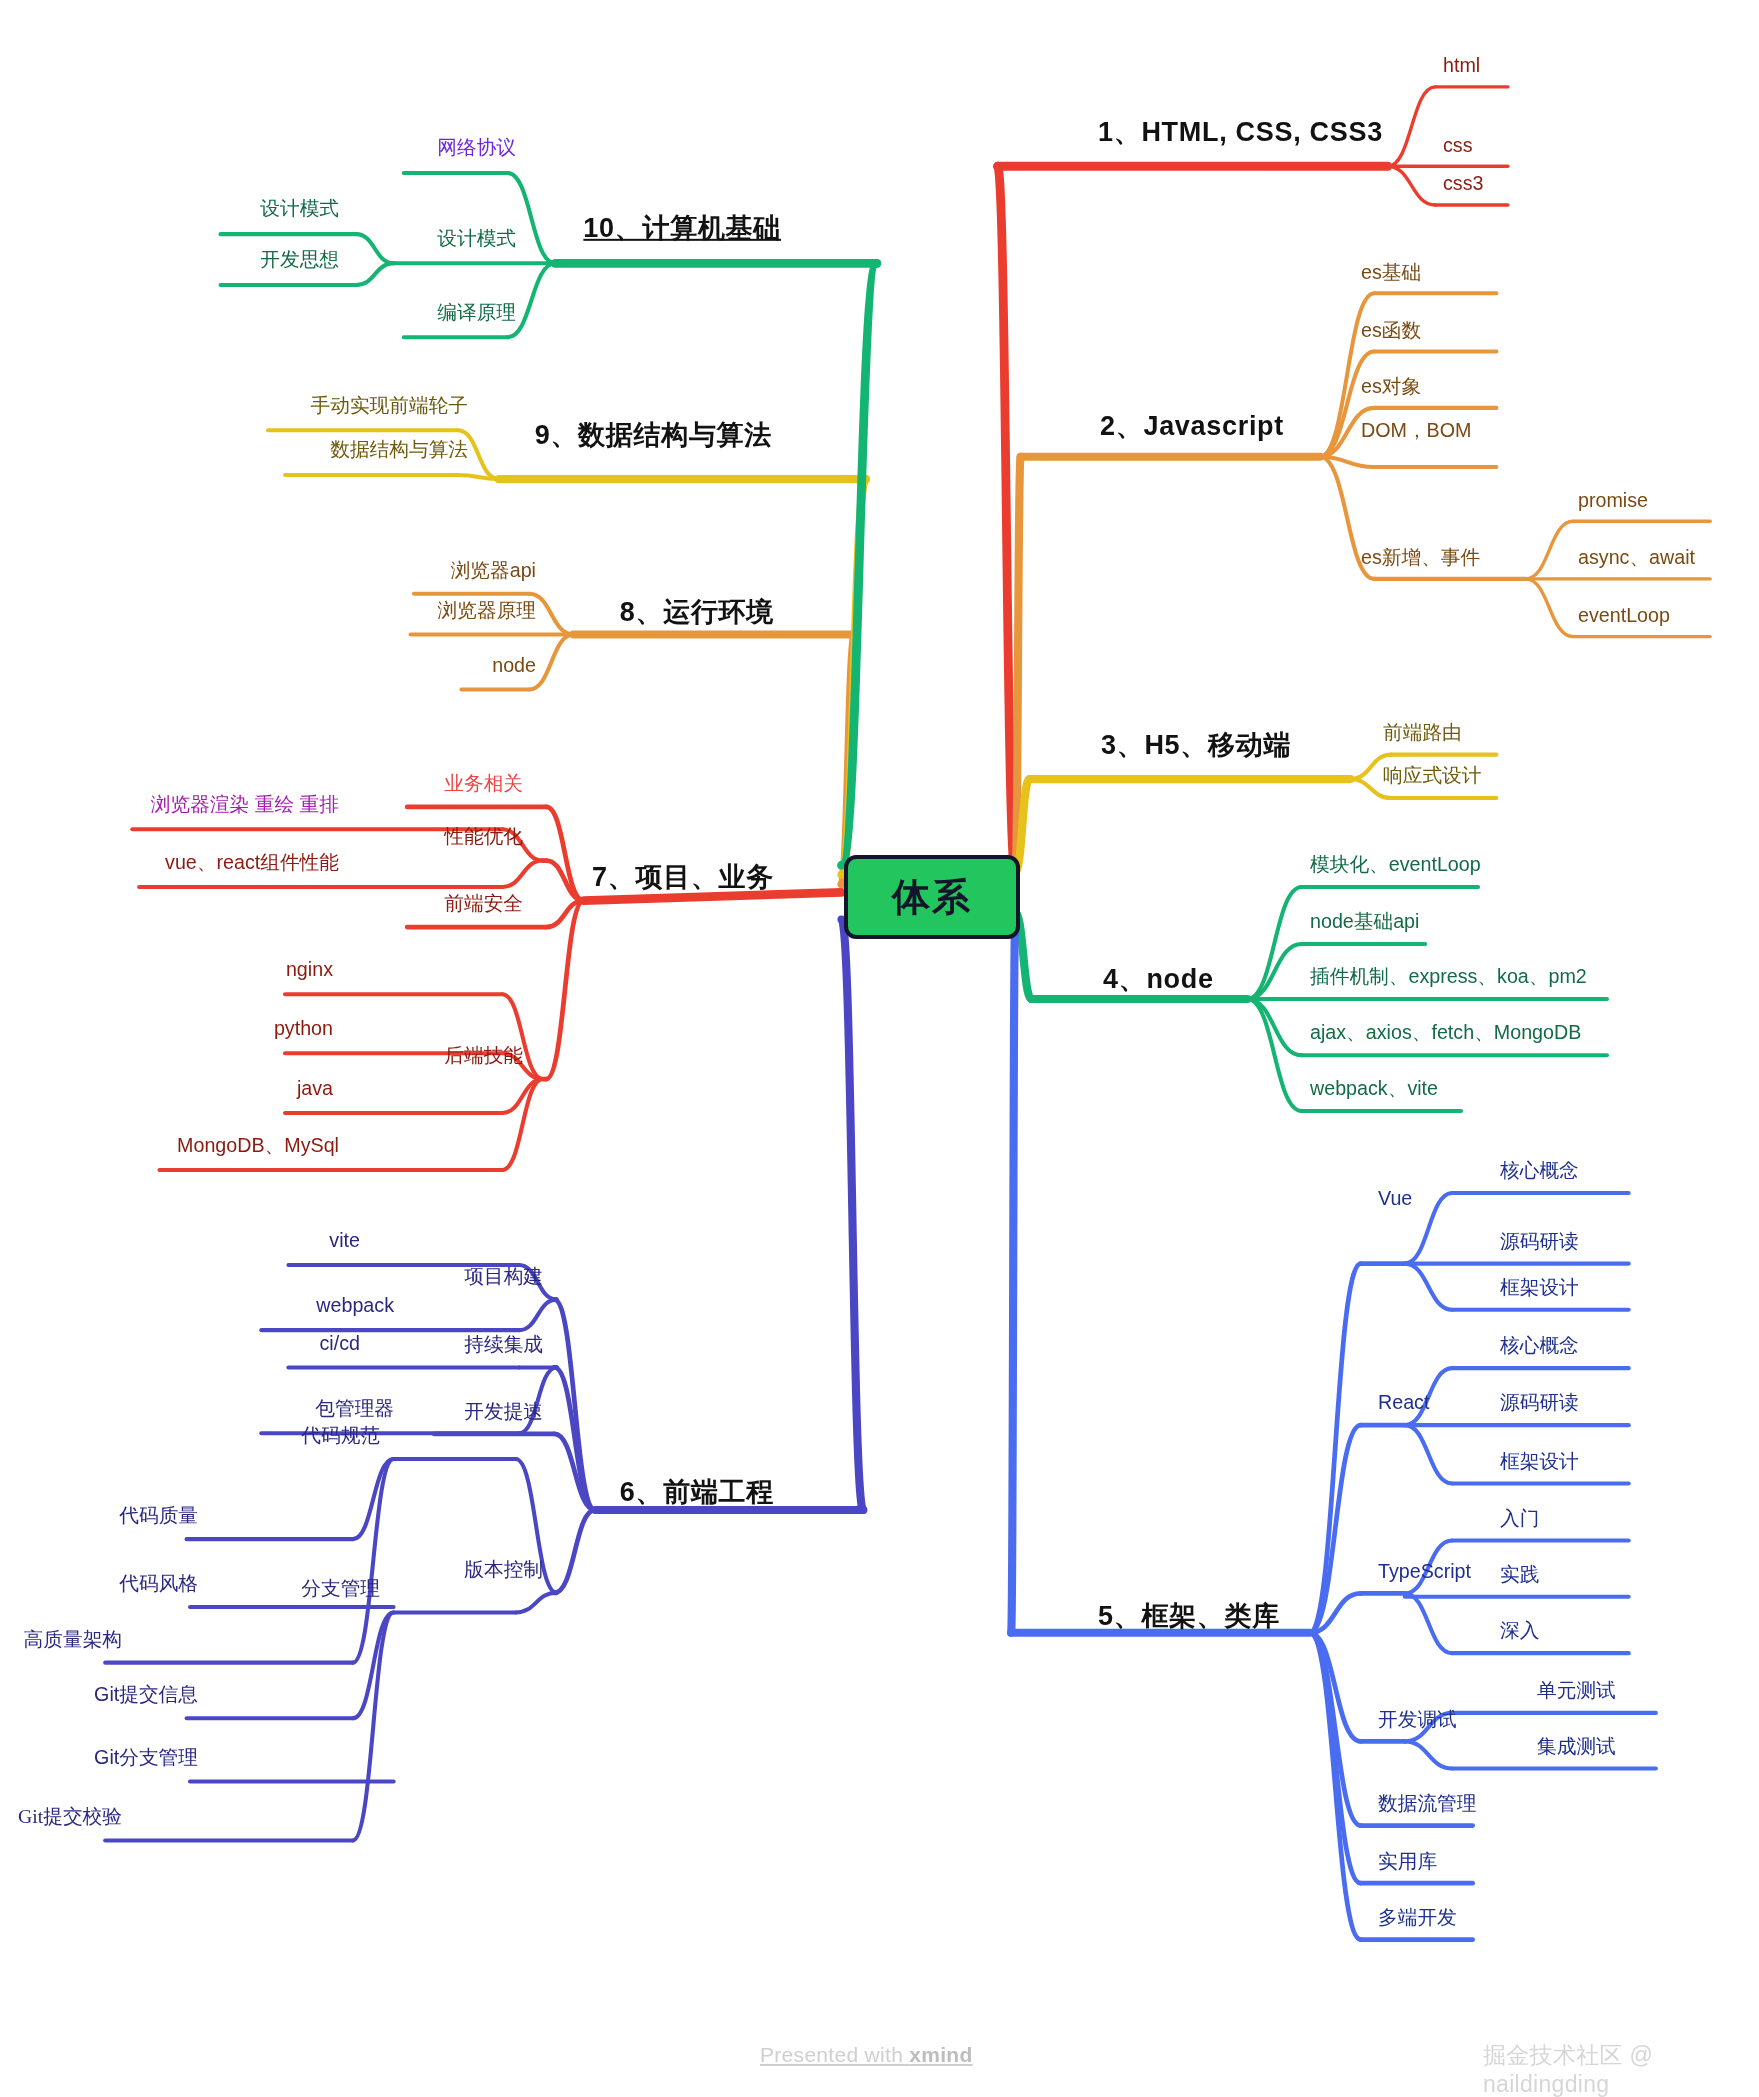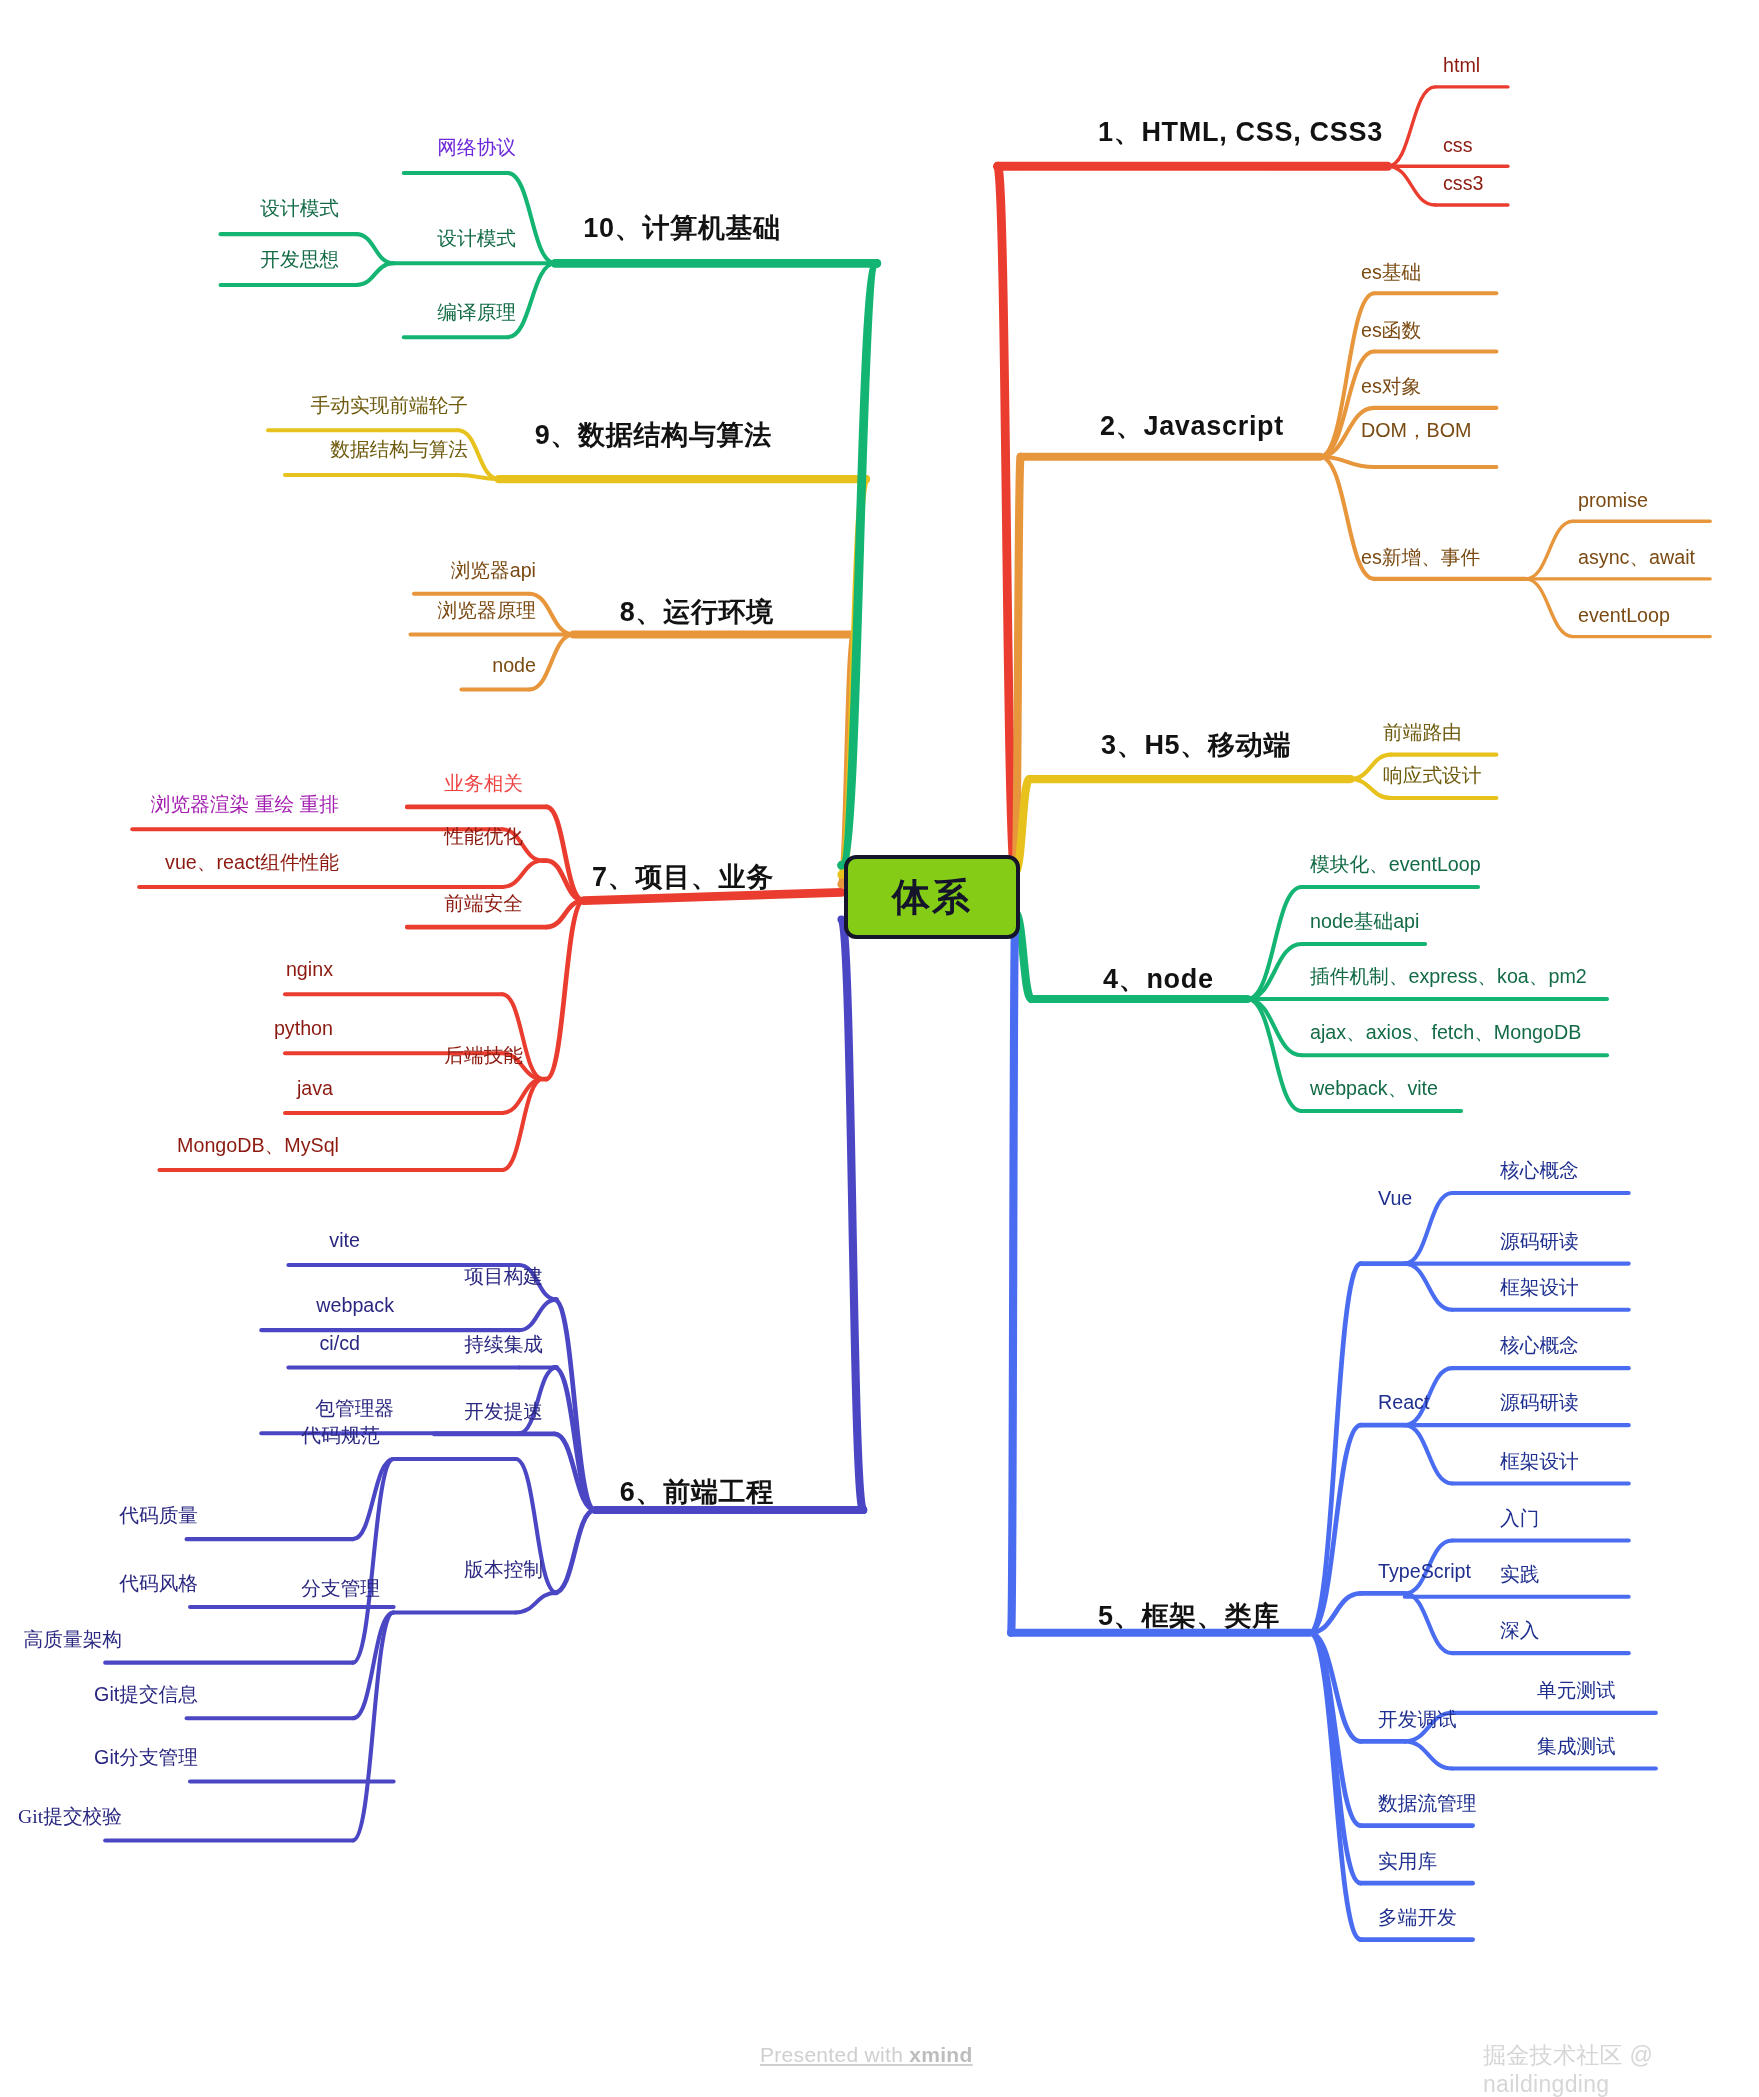--- a/index.html
+++ b/index.html
@@ -2,21 +2,21 @@
 <html style="font-size:11px"><head>
 <meta charset="utf-8">
 <style>
   html,body{margin:0;padding:0;background:#fff;}
   body{font-family:"Liberation Sans","DejaVu Sans",sans-serif;}
   #stage{position:relative;width:1759px;height:2097px;background:#fff;overflow:hidden;}
   #wires{position:absolute;left:0;top:0;width:1759px;height:2097px;}
   .lbl{position:absolute;white-space:nowrap;transform:translate(0,-50%);line-height:1.05;}
   .topic{font-size:27px;font-weight:700;color:#121212;letter-spacing:0.7px;}
   .leaf{font-size:19.7px;font-weight:400;}
-  .root{position:absolute;border:4.1px solid #14142b;border-radius:12.2px;background:#84cc16;
+  .root{position:absolute;border:4.1px solid #14142b;border-radius:12.2px;background:#22c55e;
         display:flex;align-items:center;justify-content:center;}
   .root span{font-size:38px;font-weight:700;color:#14142b;letter-spacing:2px;}
   .brand{position:absolute;font-size:21px;color:#cfcfcf;letter-spacing:0.3px;text-decoration:underline;}
   .brand b{color:#bdbdbd;font-weight:700;}
   .mark{position:absolute;font-size:23px;color:#d6d6d6;letter-spacing:0.3px;}
   .r-txt{text-align:left;}
   .l-txt{text-align:right;transform:translate(-100%,-50%);}
 </style>
 </head>
 <body>
@@ -247,21 +247,21 @@
       <div class="lbl leaf l-txt" style="left: 333px; top: 1028px; color: rgb(140, 26, 16);">python</div>
       <div class="lbl leaf l-txt" style="left: 333px; top: 1088px; color: rgb(140, 26, 16);">java</div>
       <div class="lbl leaf l-txt" style="left: 339px; top: 1145px; color: rgb(140, 26, 16);">MongoDB、MySql</div>
       <div class="lbl topic l-txt" style="left: 774px; top: 612px; color: rgb(18, 18, 18);">8、运行环境</div>
       <div class="lbl leaf l-txt" style="left: 536px; top: 570px; color: rgb(122, 74, 18);">浏览器api</div>
       <div class="lbl leaf l-txt" style="left: 536px; top: 610px; color: rgb(122, 74, 18);">浏览器原理</div>
       <div class="lbl leaf l-txt" style="left: 536px; top: 665px; color: rgb(122, 74, 18);">node</div>
       <div class="lbl topic l-txt" style="left: 772px; top: 435px; color: rgb(18, 18, 18);">9、数据结构与算法</div>
       <div class="lbl leaf l-txt" style="left: 468px; top: 405px; color: rgb(109, 90, 12);">手动实现前端轮子</div>
       <div class="lbl leaf l-txt" style="left: 468px; top: 449px; color: rgb(109, 90, 12);">数据结构与算法</div>
-      <div class="lbl topic l-txt" style="left: 781px; top: 228px; color: rgb(18, 18, 18);">10、计算机基础</div>
+      <div class="lbl topic l-txt" style="left: 781px; top: 228px; color: rgb(18, 18, 18); text-decoration: underline;">10、计算机基础</div>
       <div class="lbl leaf l-txt" style="left: 516px; top: 147px; color: #6d28d9;">网络协议</div>
       <div class="lbl leaf l-txt" style="left: 516px; top: 238px; color: rgb(19, 107, 69);">设计模式</div>
       <div class="lbl leaf l-txt" style="left: 339px; top: 208px; color: rgb(19, 107, 69);">设计模式</div>
       <div class="lbl leaf l-txt" style="left: 339px; top: 259px; color: rgb(19, 107, 69);">开发思想</div>
       <div class="lbl leaf l-txt" style="left: 516px; top: 312px; color: rgb(19, 107, 69);">编译原理</div>
     </div>
 
   <div class="root" style="left:844px;top:855px;width:168px;height:76px;">
     <span>体系</span>
   </div>

